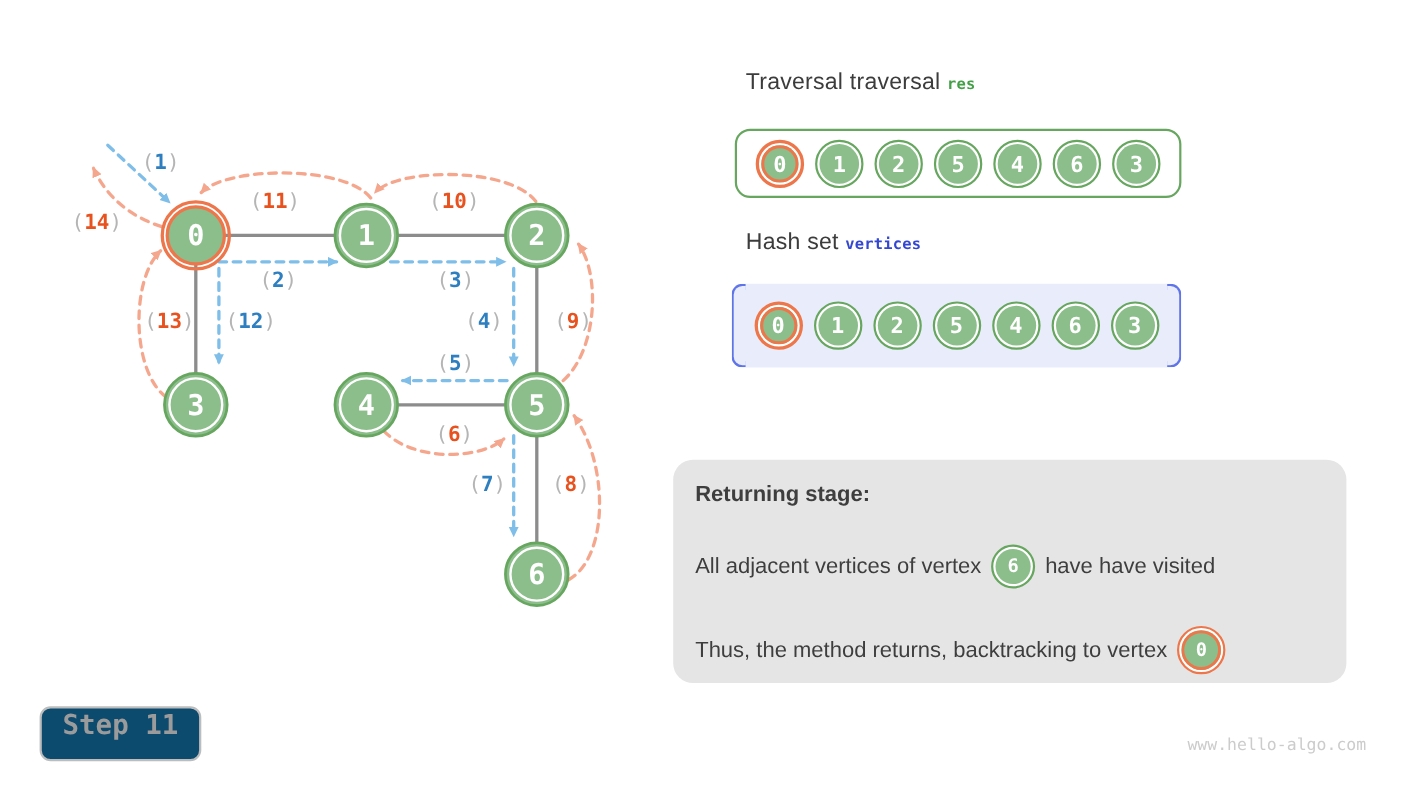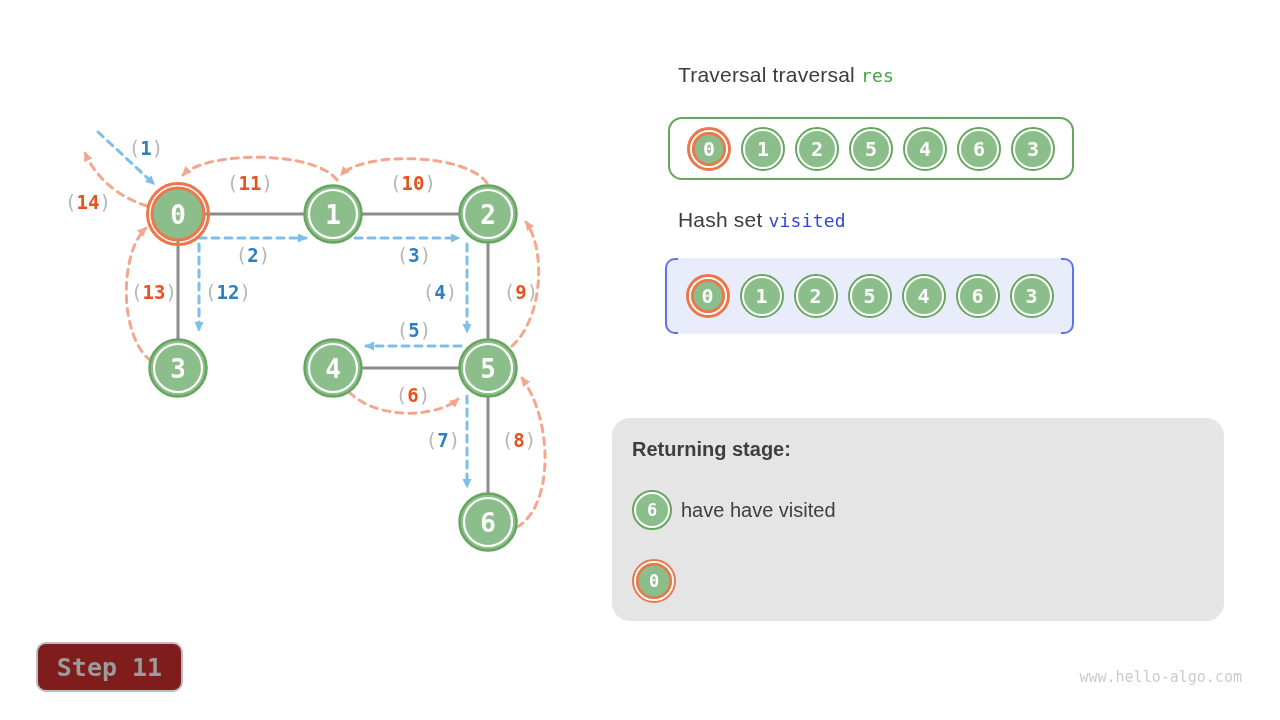--- a/index.html
+++ b/index.html
@@ -12,21 +12,21 @@
   }
   *{margin:0;padding:0;box-sizing:border-box}
   html,body{width:1280px;height:720px;background:#fff;overflow:hidden;
     font-family:"Liberation Sans",sans-serif;position:relative}
   .abs{position:absolute}
   
   #graph-svg{left:0;top:0;width:620px;height:660px}
   .mk-blue{fill:var(--visit-arrow)} .mk-orange{fill:var(--return-arrow)}
   
   .panel-title{font-size:21px;color:#3C3C3C;letter-spacing:.2px}
-  .panel-title .code{font-family:"DejaVu Sans Mono",monospace;font-weight:400;font-size:18px}
+  .panel-title .code{font-family:"DejaVu Sans Mono",monospace;font-weight:700;font-size:14px}
   .res-title{left:678px;top:63px}
   .res-title .code{color:var(--code-green)}
   .visited-title{left:678px;top:208px}
   .visited-title .code{color:var(--code-blue)}
   
   .chip-row{display:flex;align-items:center;justify-content:center;gap:10px}
   .res-panel{left:668px;top:117px;width:406px;height:63px;background:#fff;
     border:2px solid var(--node-stroke);border-radius:14px}
   .visited-panel{left:665px;top:258px;width:409px;height:76px;background:var(--set-bg);
     border-radius:10px}
@@ -35,34 +35,34 @@
   .bracket.r{right:0;border:2.5px solid var(--set-border);border-left:none;border-radius:0 10px 10px 0}
   .chip{width:44px;height:44px;border-radius:50%;border:2px solid var(--node-stroke);
     padding:2px;background:#fff;flex:none;display:flex}
   .chip .core{flex:1;border-radius:50%;background:var(--node-fill);display:flex;
     align-items:center;justify-content:center;color:#fff;
     font:700 20px "DejaVu Sans Mono",monospace}
   .chip.hl{border-color:var(--highlight);border-width:3px}
   .chip.hl .core{box-shadow:inset 0 0 0 2.8px var(--highlight)}
   
   .explain-box{left:612px;top:418px;width:612px;height:203px;background:var(--box-bg);
-    border-radius:18px;padding:20px 24px 18px 20px;display:flex;flex-direction:column;
+    border-radius:18px;padding:20px 24px 8px 20px;display:flex;flex-direction:column;
     justify-content:space-between;color:var(--text-dark);font-size:20px}
   .explain-heading{font-weight:700;font-size:20px}
   .explain-row{display:flex;align-items:center;gap:9px;white-space:nowrap}
   .badge{display:inline-flex;width:40px;height:40px;border-radius:50%;
     border:2px solid var(--node-stroke);padding:2px;background:#fff;flex:none}
   .badge .core{flex:1;border-radius:50%;background:var(--node-fill);display:flex;
     align-items:center;justify-content:center;color:#fff;
     font:700 17px "DejaVu Sans Mono",monospace}
   .badge.hl{width:44px;height:44px;border-color:var(--highlight);border-width:2.5px}
   .badge.hl .core{box-shadow:inset 0 0 0 2.6px var(--highlight)}
   
   .step-box{left:36px;top:642px;width:147px;height:50px;border:2px solid #BDBDBD;
-    border-radius:10px;background:#7f1d1d;display:flex;align-items:center;justify-content:center;
+    border-radius:10px;background:#0c4a6e;display:flex;justify-content:center;
     font:700 25px "DejaVu Sans Mono",monospace;color:var(--step-gray)}
   .watermark{right:38px;bottom:34px;font:15px "DejaVu Sans Mono",monospace;color:var(--watermark)}
 </style>
 </head>
 <body>
 
 <svg id="graph-svg" class="abs" viewBox="0 0 620 660">
   <defs>
     <marker id="ah-blue" markerUnits="userSpaceOnUse" markerWidth="12" markerHeight="12" refX="8" refY="4.5" orient="auto">
       <path d="M0,0 L9.5,4.5 L0,9 Z" class="mk-blue"></path>
@@ -171,21 +171,21 @@
     </div>
     <div class="chip">
       <div class="core">6</div>
     </div>
     <div class="chip">
       <div class="core">3</div>
     </div>
   </div>
 
 <div class="abs panel-title visited-title">
-  <span>Hash set </span><span class="code">visited</span>
+  <span>Hash set </span><span class="code">vertices</span>
 </div>
 <div class="abs chip-row visited-panel">
   <span class="bracket l"></span>
   <span class="bracket r"></span>
 <div class="chip hl">
       <div class="core">0</div>
     </div>
     <div class="chip">
       <div class="core">1</div>
     </div>
@@ -202,26 +202,28 @@
       <div class="core">6</div>
     </div>
     <div class="chip">
       <div class="core">3</div>
     </div>
   </div>
 
 <div class="abs explain-box">
   <div class="explain-heading">Returning stage:</div>
   <div class="explain-row">
+    <span>All adjacent vertices of vertex</span>
     <span class="badge">
       <span class="core">6</span>
     </span>
     <span>have have visited</span>
   </div>
   <div class="explain-row">
+    <span>Thus, the method returns, backtracking to vertex</span>
     <span class="badge hl">
       <span class="core">0</span>
     </span>
   </div>
 </div>
 
 <div class="abs step-box">
   <span>Step 11</span>
 </div>
 

